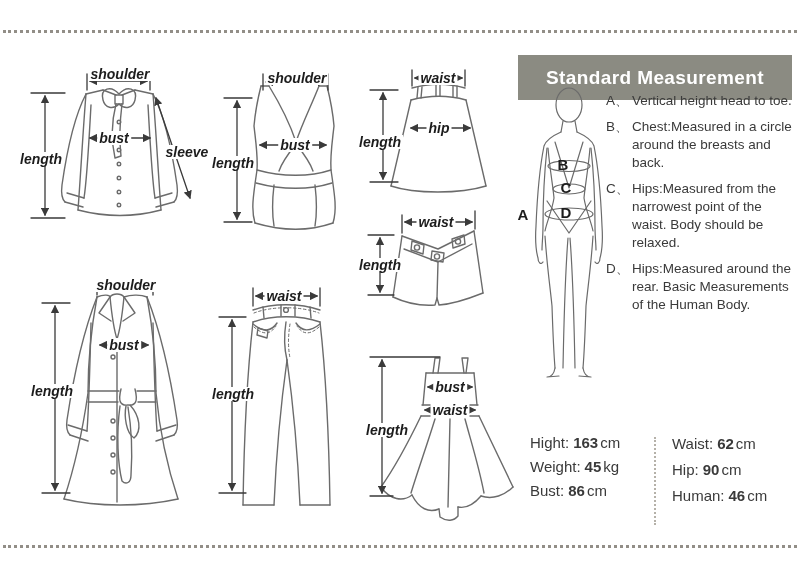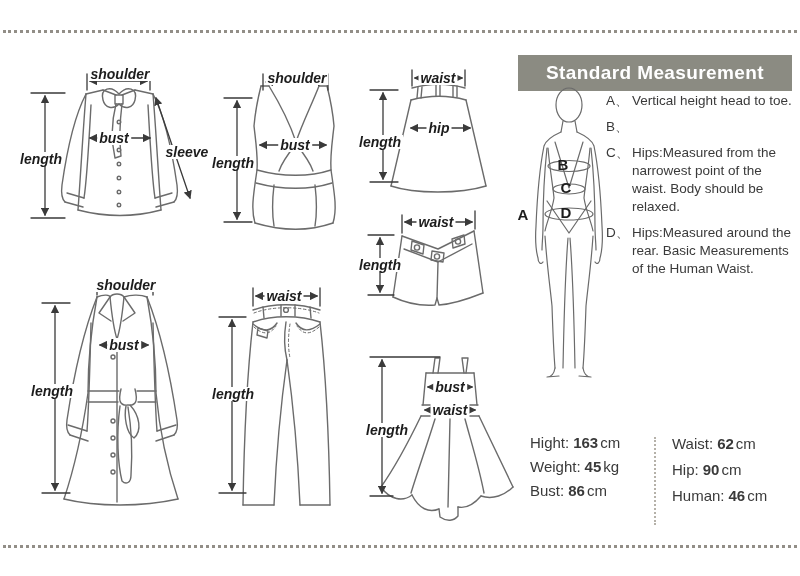--- a/index.html
+++ b/index.html
@@ -13,21 +13,21 @@
   .garment svg{display:block;width:100%;height:100%;}
   .g{fill:none;stroke:var(--color-line-art,#6b6b6b);stroke-width:1.4;stroke-linecap:round;stroke-linejoin:round;}
   .m{fill:none;stroke:var(--color-measure-line,#3a3a3a);stroke-width:1.3;stroke-linecap:round;}
   .dash{stroke-dasharray:2.5 2.5;stroke-width:1;}
   .lbl{
     position:absolute;transform:translateX(-50%);white-space:nowrap;
     font-weight:bold;font-style:italic;font-size:14px;line-height:14px;
     color:var(--color-label-ink,#1c1c1c);background:#ffffff;padding:0 2px;
   }
   .bar{
-    position:absolute;left:518px;width:274px;height:36px;
+    position:absolute;left:518px;width:274px;height:45px;
     background:var(--color-header-bg,#8b8b82);color:var(--color-header-text,#ffffff);
     display:flex;align-items:center;justify-content:center;
     font-size:19px;font-weight:bold;letter-spacing:0.4px;
   }
   .figure-wrap{position:absolute;left:514px;top:86px;width:110px;height:295px;}
   .pt{
     position:absolute;transform:translateX(-50%);font-weight:bold;font-style:normal;
     font-size:15px;line-height:15px;color:#1c1c1c;
   }
   .desc{position:absolute;left:606px;top:92px;width:192px;}
@@ -334,28 +334,29 @@
     <span class="pt" style="left:52px;top:119px">D</span>
   </div>
 
   <div class="desc">
     <div class="desc-item">
       <span class="desc-key">A、</span>
       <span class="desc-text">Vertical height head to toe.</span>
     </div>
     <div class="desc-item">
       <span class="desc-key">B、</span>
+      <span class="desc-text">Chest:Measured in a circle around the breasts and back.</span>
     </div>
     <div class="desc-item">
       <span class="desc-key">C、</span>
       <span class="desc-text">Hips:Measured from the narrowest point of the waist. Body should be relaxed.</span>
     </div>
     <div class="desc-item">
       <span class="desc-key">D、</span>
-      <span class="desc-text">Hips:Measured around the rear. Basic Measurements of the Human Waist.</span>
+      <span class="desc-text">Hips:Measured around the rear. Basic Measurements of the Human Body.</span>
     </div>
   </div>
 
 
   <div class="meas" style="left:530px;top:431px;width:118px">
     <div class="meas-row">
       <span>Hight:</span><span class="mv">163</span><span class="mu">cm</span>
     </div>
     <div class="meas-row">
       <span>Weight:</span><span class="mv">45</span><span class="mu">kg</span>

